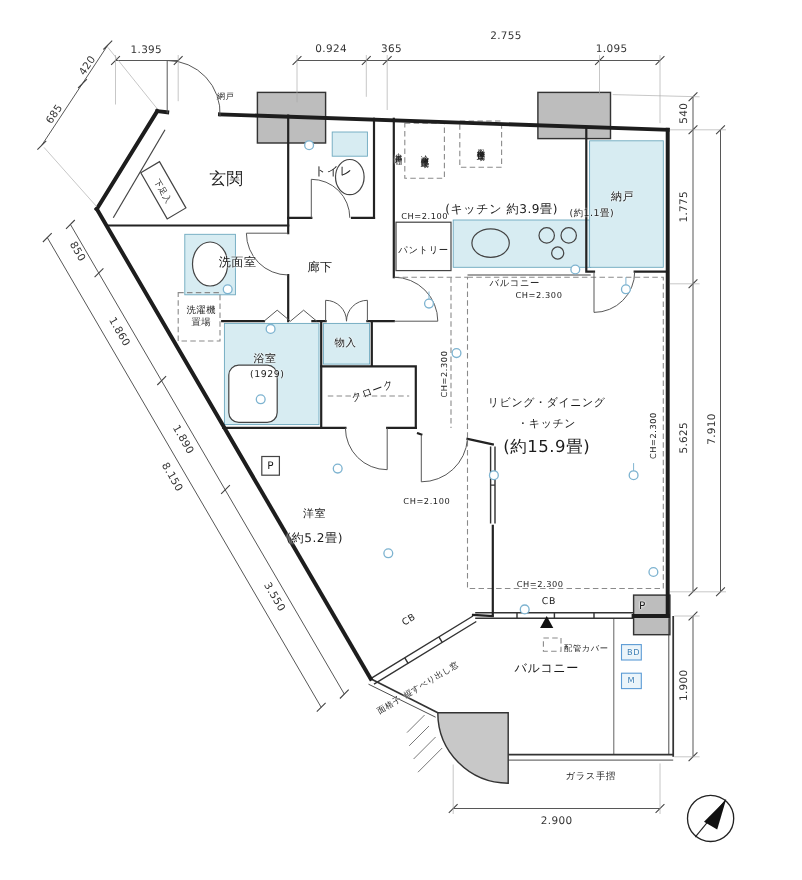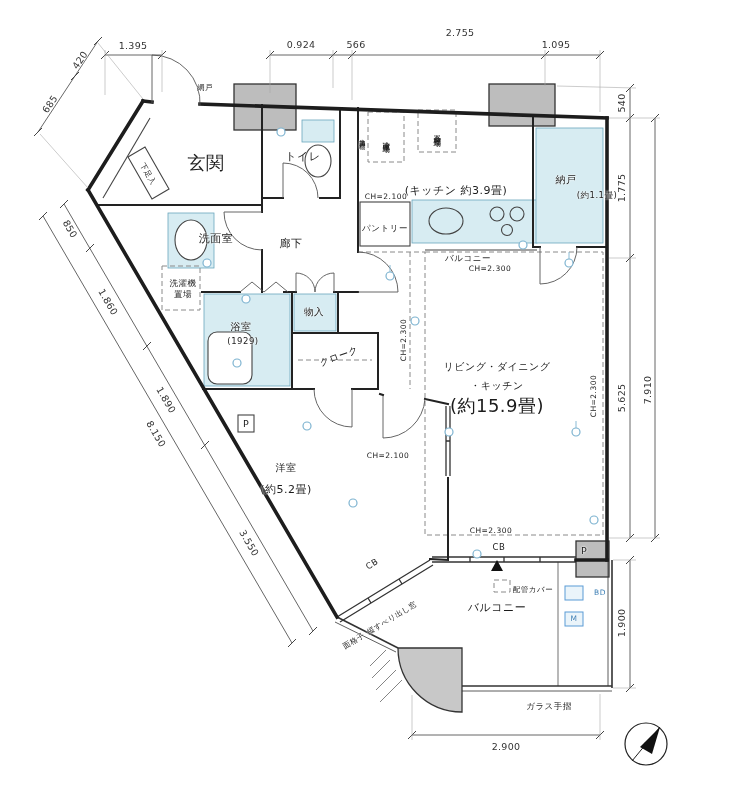--- a/index.html
+++ b/index.html
@@ -10,21 +10,21 @@
   .stage svg{position:absolute;left:0;top:0;}
   .lbl{
     position:absolute;transform:translate(-50%,-50%);white-space:nowrap;
     color:#1b1b1b;line-height:1;letter-spacing:.5px;
     text-shadow:0 0 2px #fff,0 0 2px #fff;
   }
   .vrl{writing-mode:vertical-rl;text-orientation:upright;letter-spacing:1px;}
   .dim{color:#333;letter-spacing:.3px;}
   .blue{color:#3d7fb5;}
   .s6{font-size:6.5px}.s7{font-size:7.5px}.s8{font-size:8.5px}.s9{font-size:9.5px}
-  .s10{font-size:10px}.s11{font-size:11px}.s12{font-size:18px}.s13{font-size:10px}
+  .s10{font-size:10px}.s11{font-size:11px}.s12{font-size:15px}.s13{font-size:10px}
 </style>
 </head>
 <body>
 
 <div class="stage">
 
 <svg width="729" height="800" viewBox="0 0 729 800">
 
   <g fill="#d7ecf2" stroke="#6aa7bd" stroke-width="0.8">
     <rect x="204" y="294" width="86" height="92"></rect>
@@ -183,60 +183,60 @@
 <div class="lbl s12" style="left:206px;top:163px">玄関</div>
 <div class="lbl s11" style="left:303px;top:156px">トイレ</div>
 <div class="lbl s11" style="left:216px;top:238px">洗面室</div>
 <div class="lbl s11" style="left:291px;top:243px">廊下</div>
 <div class="lbl s10" style="left:241px;top:327px">浴室</div>
 <div class="lbl s8" style="left:243px;top:341px">(1929)</div>
 <div class="lbl s9" style="left:314px;top:312px">物入</div>
 <div class="lbl s9" style="left:339px;top:356px;transform:translate(-50%,-50%) rotate(-20deg)">クローク</div>
 <div class="lbl s11" style="left:456px;top:190px">(キッチン 約3.9畳)</div>
 <div class="lbl s10" style="left:566px;top:180px">納戸</div>
-<div class="lbl s8" style="left:597px;top:195px">(約1.1畳)</div>
+<div class="lbl s8" style="left:538px;top:195px">(約1.1畳)</div>
 <div class="lbl s13" style="left:497px;top:367px">リビング・ダイニング</div>
 <div class="lbl s13" style="left:497px;top:386px">・キッチン</div>
 <div class="lbl s12" style="left:497px;top:406px">(約15.9畳)</div>
 <div class="lbl s13" style="left:286px;top:468px">洋室</div>
 <div class="lbl s11" style="left:286px;top:489px">(約5.2畳)</div>
 <div class="lbl s11" style="left:497px;top:607px">バルコニー</div>
 
 <div class="lbl s7" style="left:205px;top:88px">網戸</div>
 <div class="lbl s6 vrl" style="left:362px;top:136px">上部吊戸棚</div>
 <div class="lbl s7 vrl" style="left:386px;top:137px">冷蔵庫置場</div>
 <div class="lbl s7 vrl" style="left:437px;top:131px">食器棚置場</div>
 <div class="lbl s8" style="left:385px;top:228px">パントリー</div>
 <div class="lbl s8" style="left:468px;top:258px">バルコニー</div>
 <div class="lbl s7" style="left:148px;top:174px;transform:translate(-50%,-50%) rotate(60deg)">下足入</div>
 <div class="lbl s8" style="left:183px;top:283px">洗濯機</div>
 <div class="lbl s8" style="left:183px;top:294px">置場</div>
 <div class="lbl s7" style="left:533px;top:590px">配管カバー</div>
 <div class="lbl s7" style="left:392px;top:618px;transform:translate(-50%,-50%) rotate(-31deg)">縦すべり出し窓</div>
 <div class="lbl s7" style="left:354px;top:641px;transform:translate(-50%,-50%) rotate(-31deg)">面格子</div>
-<div class="lbl s8" style="left:549px;top:706px">ガラス手摺</div>
-<div class="lbl s7 blue" style="left:600px;top:593px">BD</div>
+<div class="lbl s8" style="left:537px;top:706px">ガラス手摺</div>
+<div class="lbl s7 blue" style="left:576px;top:593px">BD</div>
 <div class="lbl s7 blue" style="left:574px;top:619px">M</div>
 <div class="lbl s9" style="left:246px;top:424px">P</div>
 <div class="lbl s9" style="left:584px;top:551px">P</div>
 <div class="lbl s8" style="left:499px;top:547px">CB</div>
 <div class="lbl s8" style="left:372px;top:564px;transform:translate(-50%,-50%) rotate(-31deg)">CB</div>
 
 <div class="lbl s7" style="left:386px;top:197px">CH=2.100</div>
 <div class="lbl s7" style="left:490px;top:269px">CH=2.300</div>
 <div class="lbl s7" style="left:404px;top:340px;transform:translate(-50%,-50%) rotate(-90deg)">CH=2.300</div>
 <div class="lbl s7" style="left:594px;top:396px;transform:translate(-50%,-50%) rotate(-90deg)">CH=2.300</div>
 <div class="lbl s7" style="left:388px;top:456px">CH=2.100</div>
 <div class="lbl s7" style="left:491px;top:531px">CH=2.300</div>
 
 <div class="lbl s9 dim" style="left:133px;top:46px">1.395</div>
 <div class="lbl s9 dim" style="left:50px;top:104px;transform:translate(-50%,-50%) rotate(-56deg)">685</div>
 <div class="lbl s9 dim" style="left:80px;top:60px;transform:translate(-50%,-50%) rotate(-56deg)">420</div>
 <div class="lbl s9 dim" style="left:301px;top:45px">0.924</div>
-<div class="lbl s9 dim" style="left:356px;top:45px">566</div>
+<div class="lbl s9 dim" style="left:356px;top:45px">365</div>
 <div class="lbl s9 dim" style="left:460px;top:33px">2.755</div>
 <div class="lbl s9 dim" style="left:556px;top:45px">1.095</div>
 <div class="lbl s9 dim" style="left:622px;top:103px;transform:translate(-50%,-50%) rotate(-90deg)">540</div>
 <div class="lbl s9 dim" style="left:622px;top:188px;transform:translate(-50%,-50%) rotate(-90deg)">1.775</div>
 <div class="lbl s9 dim" style="left:648px;top:390px;transform:translate(-50%,-50%) rotate(-90deg)">7.910</div>
 <div class="lbl s9 dim" style="left:622px;top:398px;transform:translate(-50%,-50%) rotate(-90deg)">5.625</div>
 <div class="lbl s9 dim" style="left:622px;top:623px;transform:translate(-50%,-50%) rotate(-90deg)">1.900</div>
 <div class="lbl s9 dim" style="left:70px;top:229px;transform:translate(-50%,-50%) rotate(60deg)">850</div>
 <div class="lbl s9 dim" style="left:108px;top:302px;transform:translate(-50%,-50%) rotate(60deg)">1.860</div>
 <div class="lbl s9 dim" style="left:166px;top:400px;transform:translate(-50%,-50%) rotate(60deg)">1.890</div>

